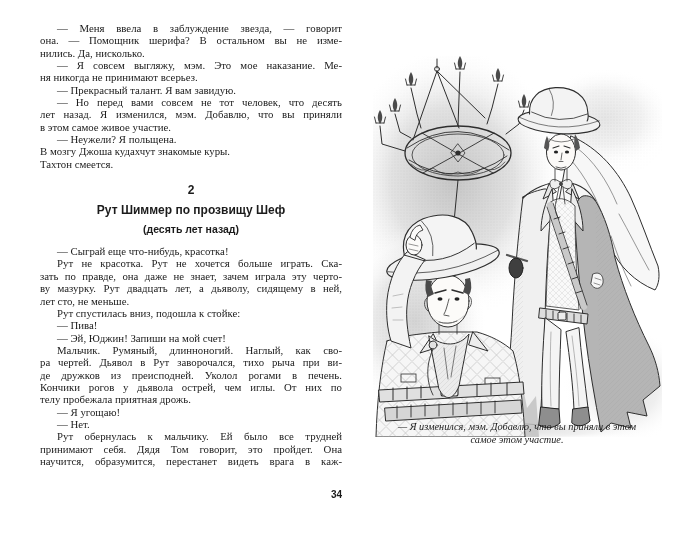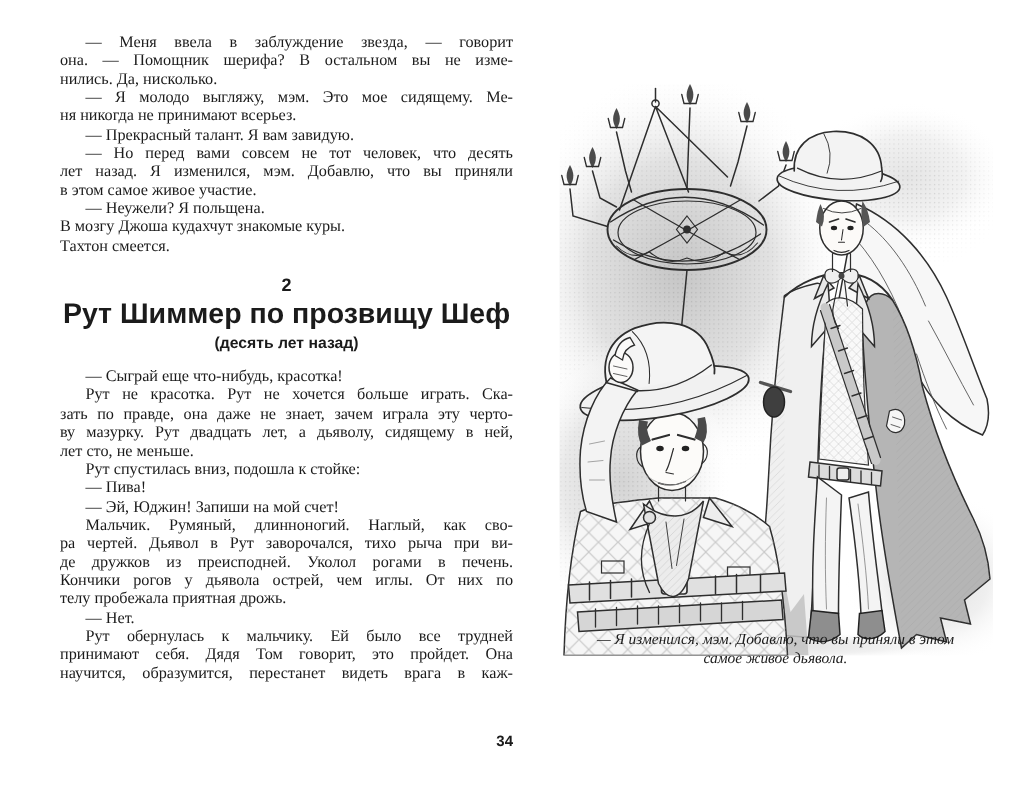--- a/index.html
+++ b/index.html
@@ -9,42 +9,42 @@
   }
   
   .text-col { position:absolute; left:40px; top:22px; width:302px;
               font-size:10.8px; line-height:12.35px; }
   .line { text-align:left; }
   .line.js { text-align:justify; text-align-last:justify; }
   .line.ind { text-indent:17px; }
   .heading { text-align:center; font-family:"Liberation Sans", sans-serif;
              font-weight:bold; margin:13px 0 9px 0; }
   .ch-num   { font-size:12px;   line-height:14px; margin-bottom:5px; }
-  .ch-title { font-size:19px; line-height:16px; margin-bottom:5px; }
+  .ch-title { font-size:12px; line-height:16px; margin-bottom:5px; }
   .ch-sub   { font-size:10.5px; line-height:13px; }
   .page-num { position:absolute; left:40px; top:489px; width:302px; text-align:right;
               font-family:"Liberation Sans", sans-serif; font-weight:bold; font-size:10px; }
   
   .illus { position:absolute; left:373px; top:56px; width:289px; height:381px; }
   .illus svg { display:block; width:100%; height:100%; }
   .caption { position:absolute; left:360px; top:420px; width:314px; text-align:center;
              font-style:italic; font-size:10.3px; line-height:13px; }
 </style>
 </head>
 <body>
 
 <div class="spread">
 
   <div class="text-col">
     <div>
 
     <div class="line ind js">— Меня ввела в заблуждение звезда, — говорит</div>
         <div class="line js">она. — Помощник шерифа? В остальном вы не изме-</div>
         <div class="line">нились. Да, нисколько.</div>
-        <div class="line ind js">— Я молодо выгляжу, мэм. Это мое сидящему. Ме-</div>
+        <div class="line ind js">— Я совсем выгляжу, мэм. Это мое наказание. Ме-</div>
         <div class="line">ня никогда не принимают всерьез.</div>
         <div class="line ind">— Прекрасный талант. Я вам завидую.</div>
         <div class="line ind js">— Но перед вами совсем не тот человек, что десять</div>
         <div class="line js">лет назад. Я изменился, мэм. Добавлю, что вы приняли</div>
         <div class="line">в этом самое живое участие.</div>
         <div class="line ind">— Неужели? Я польщена.</div>
         <div class="line">В мозгу Джоша кудахчут знакомые куры.</div>
         <div class="line">Тахтон смеется.</div>
       </div>
     <div class="heading">
@@ -60,20 +60,21 @@
         <div class="line js">ву мазурку. Рут двадцать лет, а дьяволу, сидящему в ней,</div>
         <div class="line">лет сто, не меньше.</div>
         <div class="line ind">Рут спустилась вниз, подошла к стойке:</div>
         <div class="line ind">— Пива!</div>
         <div class="line ind">— Эй, Юджин! Запиши на мой счет!</div>
         <div class="line ind js">Мальчик. Румяный, длинноногий. Наглый, как сво-</div>
         <div class="line js">ра чертей. Дьявол в Рут заворочался, тихо рыча при ви-</div>
         <div class="line js">де дружков из преисподней. Уколол рогами в печень.</div>
         <div class="line js">Кончики рогов у дьявола острей, чем иглы. От них по</div>
         <div class="line">телу пробежала приятная дрожь.</div>
+        <div class="line ind">— Я угощаю!</div>
         <div class="line ind">— Нет.</div>
         <div class="line ind js">Рут обернулась к мальчику. Ей было все трудней</div>
         <div class="line js">принимают себя. Дядя Том говорит, это пройдет. Она</div>
         <div class="line js">научится, образумится, перестанет видеть врага в каж-</div>
       </div>
   </div>
   <div class="page-num">34</div>
 
   <div class="illus" role="img" aria-label="Рисунок пером: юноша в ковбойской шляпе и женщина в шляпе и длинном плаще под кованой люстрой со свечами">
     <svg viewBox="0 0 289 381" xmlns="http://www.w3.org/2000/svg">
@@ -286,16 +287,16 @@
           <ellipse cx="41" cy="189" rx="8" ry="10" fill="#fbfaf9"></ellipse>
           <path d="M37,181 Q39,171 47,169 L50,174 Q43,176 42,184 Z" fill="#fbfaf9" stroke-width="0.9"></path>
           <path d="M36,188 L45,190 M36,193 L45,195" stroke-width="0.5"></path>
         </g>
       </g>
     </svg>
   </div>
 
   <div class="caption">
     <span>— Я изменился, мэм. Добавлю, что вы приняли в этом</span><br>
-    <span>самое живое дьявола.</span>
+    <span>самое этом участие.</span>
   </div>
 
 </div>
 
 </body></html>

